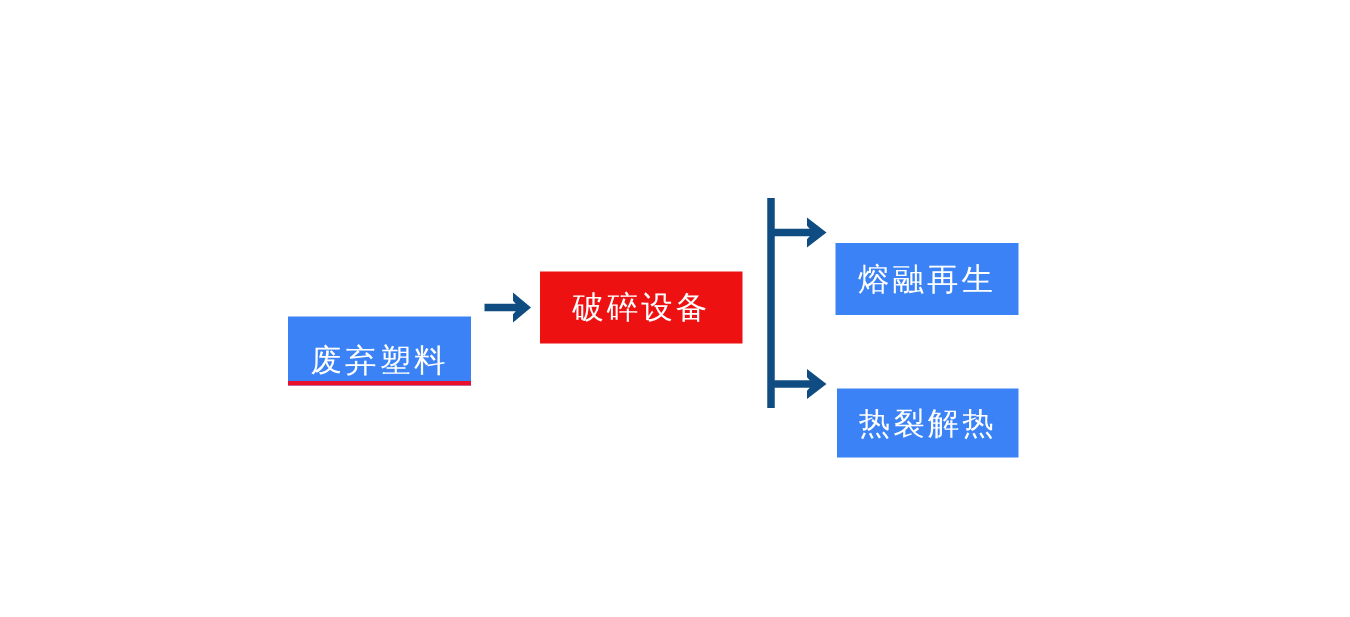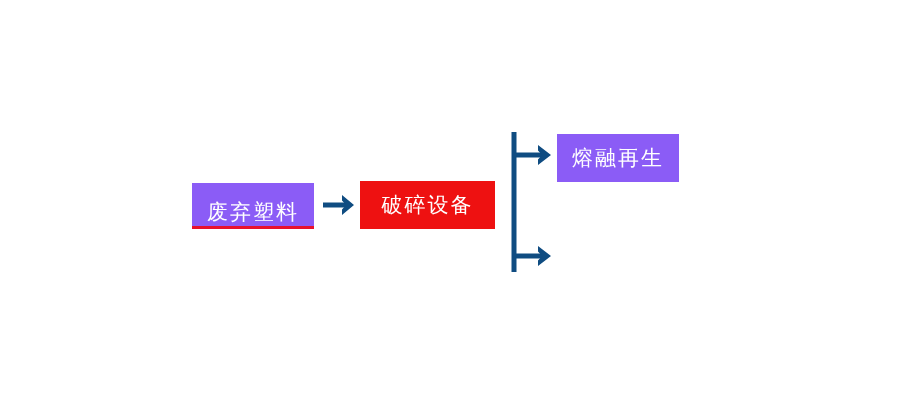--- a/index.html
+++ b/index.html
@@ -23,21 +23,21 @@
     box-sizing: border-box;
     display: flex;
     align-items: center;
     justify-content: center;
     color: #ffffff;
     letter-spacing: 2px;
     white-space: nowrap;
     user-select: none;
   }
 
-  .node-blue { background: #8b5cf6; }
+  .node-blue { background: #3b82f6; margin-top: 28px; }
   .node-red  { background: #EE1111; }
 
   
   #node-source {
     left: 192px;
     top: 183px;
     width: 122px;
     height: 46px;
     font-size: 21px;
     border-bottom: 3px solid #E8112D;
@@ -113,14 +113,17 @@
     <path d="M6,29 L34,29" stroke="#0F4C81" stroke-width="5" fill="none"></path>
     <path d="M30,19 L43,29 L30,39 L30,33.5 L34,29 L30,24.5 Z" fill="#0F4C81"></path>
     <path d="M6,130 L34,130" stroke="#0F4C81" stroke-width="5" fill="none"></path>
     <path d="M30,120 L43,130 L30,140 L30,134.5 L34,130 L30,125.5 Z" fill="#0F4C81"></path>
   </svg>
 
   <div class="node node-blue" id="node-branch-1">
     <span>熔融再生</span>
   </div>
 
+  <div class="node node-blue" id="node-branch-2">
+    <span>热裂解热</span>
+  </div>
 
 </div>
 
 </body></html>

